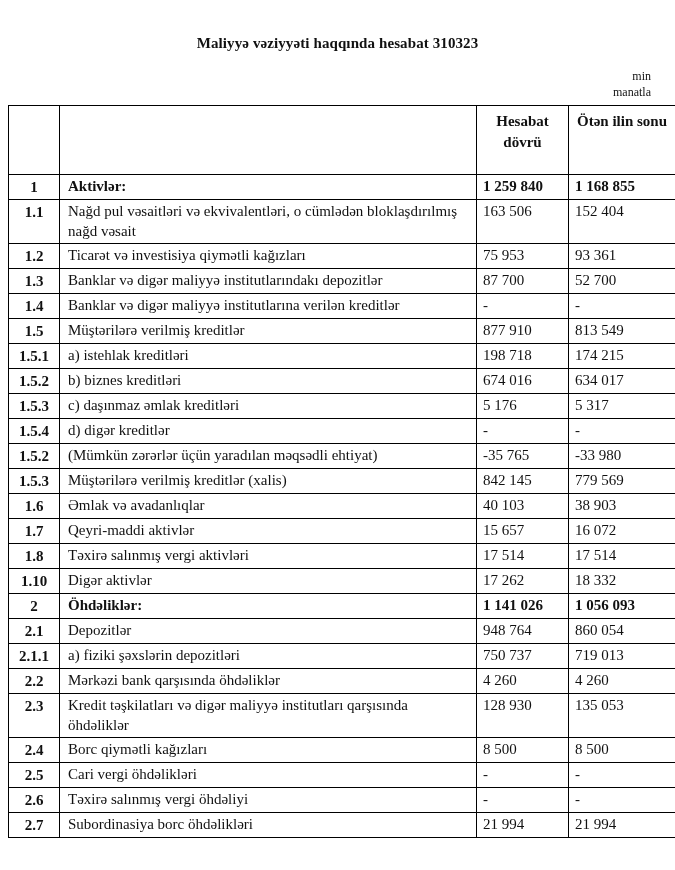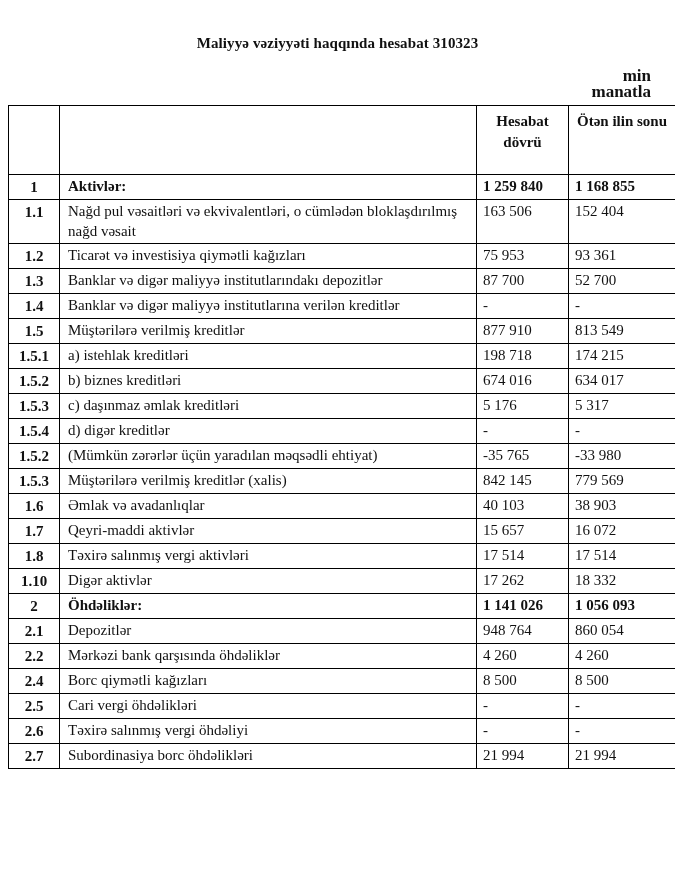--- a/index.html
+++ b/index.html
@@ -17,22 +17,22 @@
   .doc-title {
     text-align: center;
     font-weight: bold;
     font-size: 15px;
     padding-top: 11px;
     letter-spacing: 0.1px;
     margin-top: 24px;
   }
   .unit-note {
     text-align: right;
-    font-weight: bold;
-    font-size: 17px;
+    font-weight: normal;
+    font-size: 12px;
     line-height: 16px;
     margin: 16px 24px 5px 0;
   }
   table.fin-table {
     border-collapse: collapse;
     margin-left: 8px;
     width: 655px;
     table-layout: fixed;
   }
   .fin-table th, .fin-table td {
@@ -196,26 +196,38 @@
     <td class="cell-val">1 141 026</td>
     <td class="cell-val">1 056 093</td>
   </tr>
         <tr>
     <td class="cell-num">2.1</td>
     <td class="cell-label">Depozitlər</td>
     <td class="cell-val">948 764</td>
     <td class="cell-val">860 054</td>
   </tr>
         <tr>
+    <td class="cell-num">2.1.1</td>
+    <td class="cell-label">a) fiziki şəxslərin depozitləri</td>
+    <td class="cell-val">750 737</td>
+    <td class="cell-val">719 013</td>
+  </tr>
+        <tr>
     <td class="cell-num">2.2</td>
     <td class="cell-label">Mərkəzi bank qarşısında öhdəliklər</td>
     <td class="cell-val">4 260</td>
     <td class="cell-val">4 260</td>
   </tr>
         <tr>
+    <td class="cell-num">2.3</td>
+    <td class="cell-label">Kredit təşkilatları və digər maliyyə institutları qarşısında öhdəliklər</td>
+    <td class="cell-val">128 930</td>
+    <td class="cell-val">135 053</td>
+  </tr>
+        <tr>
     <td class="cell-num">2.4</td>
     <td class="cell-label">Borc qiymətli kağızları</td>
     <td class="cell-val">8 500</td>
     <td class="cell-val">8 500</td>
   </tr>
         <tr>
     <td class="cell-num">2.5</td>
     <td class="cell-label">Cari vergi öhdəlikləri</td>
     <td class="cell-val">-</td>
     <td class="cell-val">-</td>

